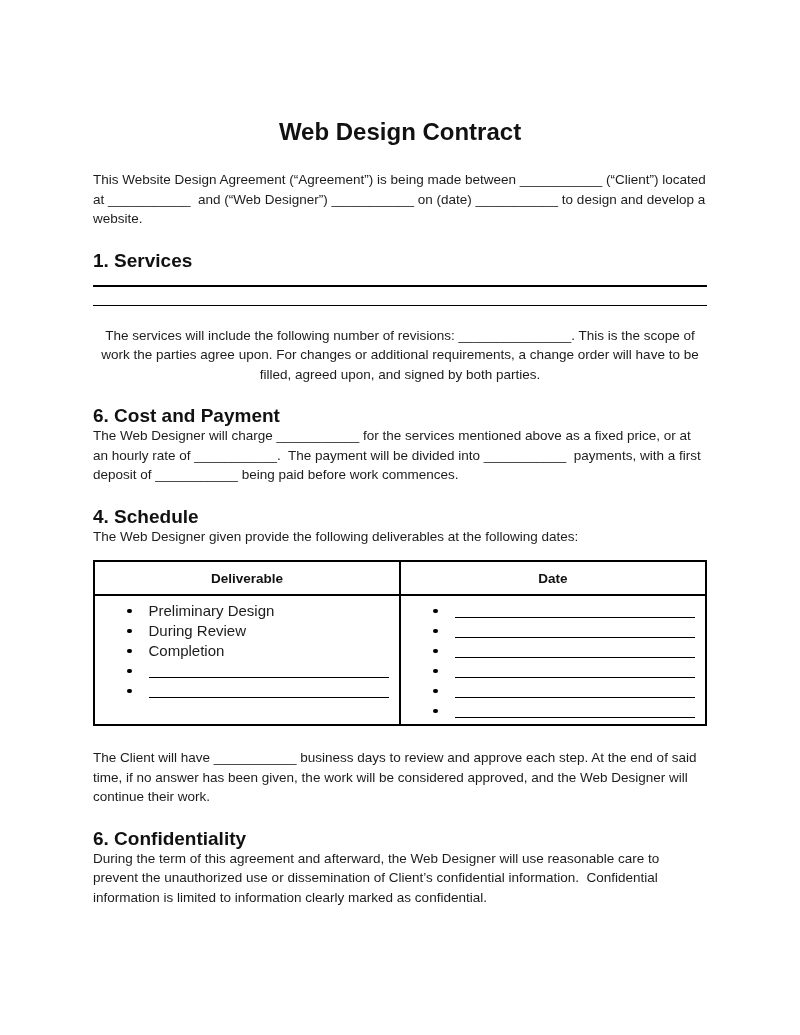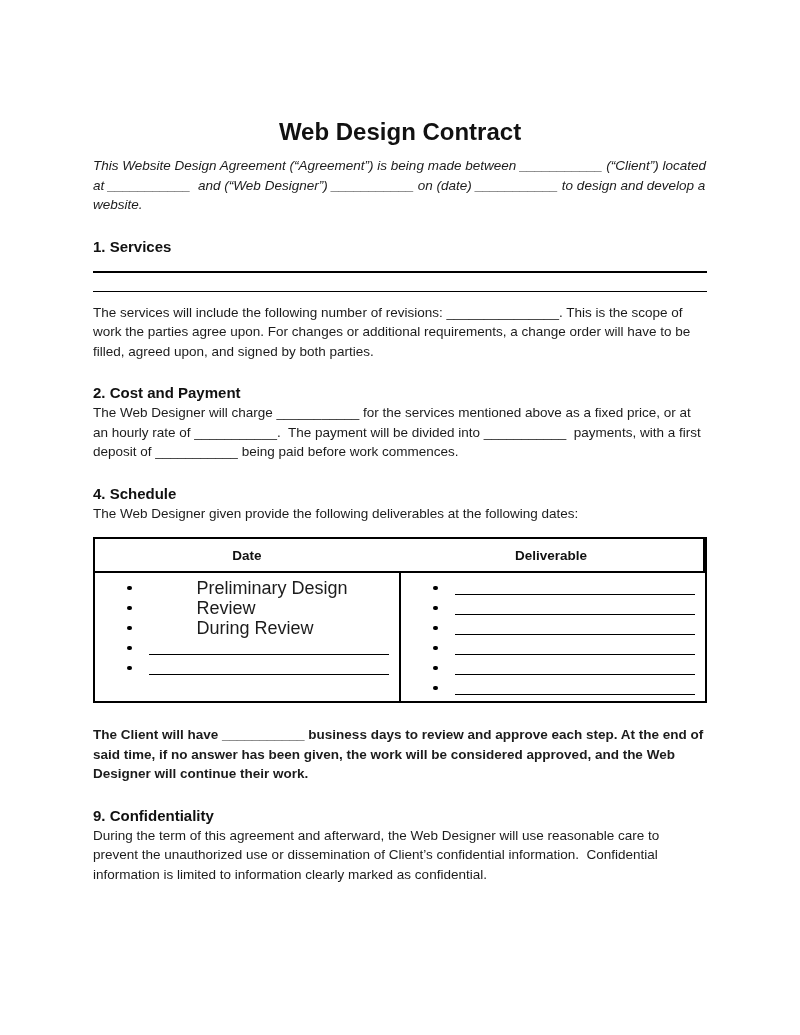--- a/index.html
+++ b/index.html
@@ -18,42 +18,42 @@
   h1 {
     margin: 0;
     font-size: 24px;
     line-height: 36px;
     font-weight: bold;
     text-align: center;
     color: #111;
   }
   h2 {
     margin: 22px 0 0 0;
-    font-size: 15px;
+    font-size: 19px;
     line-height: 20px;
     font-weight: bold;
     color: #111;
   }
   p.body {
     margin: 0;
     font-size: 13.5px;
     line-height: 19.5px;
     white-space: pre-wrap;
   }
-  p.intro { margin-top: 6px; font-style: italic; }
+  p.intro { margin-top: 20px; }
   .rule {
     width: 100%;
     border: 0;
     border-bottom: 2px solid #000;
     height: 0;
     margin-top: 14px;
   }
   .rule.thin { border-bottom-width: 1px; margin-top: 18px; }
-  p.after-rules { margin-top: 11px; }
-  p.after-table { margin-top: 22px; font-weight: bold; }
+  p.after-rules { margin-top: 20px; text-align: center; }
+  p.after-table { margin-top: 22px; }
 
   
   .sched-table {
     margin-top: 14px;
     border: 2px solid #000;
   }
   .thead { display: flex; border-bottom: 2.5px solid #000; }
   .th {
     flex: 1;
     height: 32px;
@@ -69,65 +69,65 @@
     height: 20px;
     padding-left: 32px;
   }
   .dot {
     flex: 0 0 auto;
     width: 4.5px; height: 4.5px;
     border-radius: 50%;
     background: #000;
     margin-right: 17px;
   }
-  .itxt { font-size: 18px; line-height: 20px; margin-left: 48px; }
+  .itxt { font-size: 15px; line-height: 20px; }
   .bline {
     display: inline-block;
     width: 240px; height: 13px;
     border-bottom: 1.5px solid #000;
   }
 </style>
 </head>
 <body>
 
 <div class="page">
 
   <h1>Web Design Contract</h1>
 
   <p class="body intro">This Website Design Agreement (“Agreement”) is being made between ___________ (“Client”) located at ___________ &nbsp;and (“Web Designer”) ___________ on (date) ___________ to design and develop a website.</p>
 
   <h2>1. Services</h2>
   <div class="rule"></div>
   <div class="rule thin"></div>
   <p class="body after-rules">The services will include the following number of revisions: _______________. This is the scope of work the parties agree upon. For changes or additional requirements, a change order will have to be filled, agreed upon, and signed by both parties.</p>
 
-  <h2>2. Cost and Payment</h2>
+  <h2>6. Cost and Payment</h2>
   <p class="body">The Web Designer will charge ___________ for the services mentioned above as a fixed price, or at an hourly rate of ___________.&nbsp; The payment will be divided into ___________ &nbsp;payments, with a first deposit of ___________ being paid before work commences.</p>
 
   <h2>4. Schedule</h2>
   <p class="body">The Web Designer given provide the following deliverables at the following dates:</p>
 
   <div class="sched-table">
     <div class="thead">
+      <div class="th first">Deliverable</div>
       <div class="th">Date</div>
-      <div class="th first">Deliverable</div>
     </div>
     <div class="tbody">
       <div class="td first">
           <div class="brow">
             <span class="dot"></span>
             <span class="itxt">Preliminary Design</span>
           </div>
           <div class="brow">
             <span class="dot"></span>
-            <span class="itxt">Review</span>
+            <span class="itxt">During Review</span>
           </div>
           <div class="brow">
             <span class="dot"></span>
-            <span class="itxt">During Review</span>
+            <span class="itxt">Completion</span>
           </div>
           <div class="brow">
             <span class="dot"></span>
             <span class="bline"></span>
           </div>
           <div class="brow">
             <span class="dot"></span>
             <span class="bline"></span>
           </div>
         </div>
@@ -155,16 +155,16 @@
           <div class="brow">
             <span class="dot"></span>
             <span class="bline"></span>
           </div>
         </div>
     </div>
   </div>
 
   <p class="body after-table">The Client will have ___________ business days to review and approve each step. At the end of said time, if no answer has been given, the work will be considered approved, and the Web Designer will continue their work.</p>
 
-  <h2>9. Confidentiality</h2>
+  <h2>6. Confidentiality</h2>
   <p class="body">During the term of this agreement and afterward, the Web Designer will use reasonable care to prevent the unauthorized use or dissemination of Client’s confidential information.&nbsp; Confidential information is limited to information clearly marked as confidential.</p>
 
 </div>
 
 </body></html>

